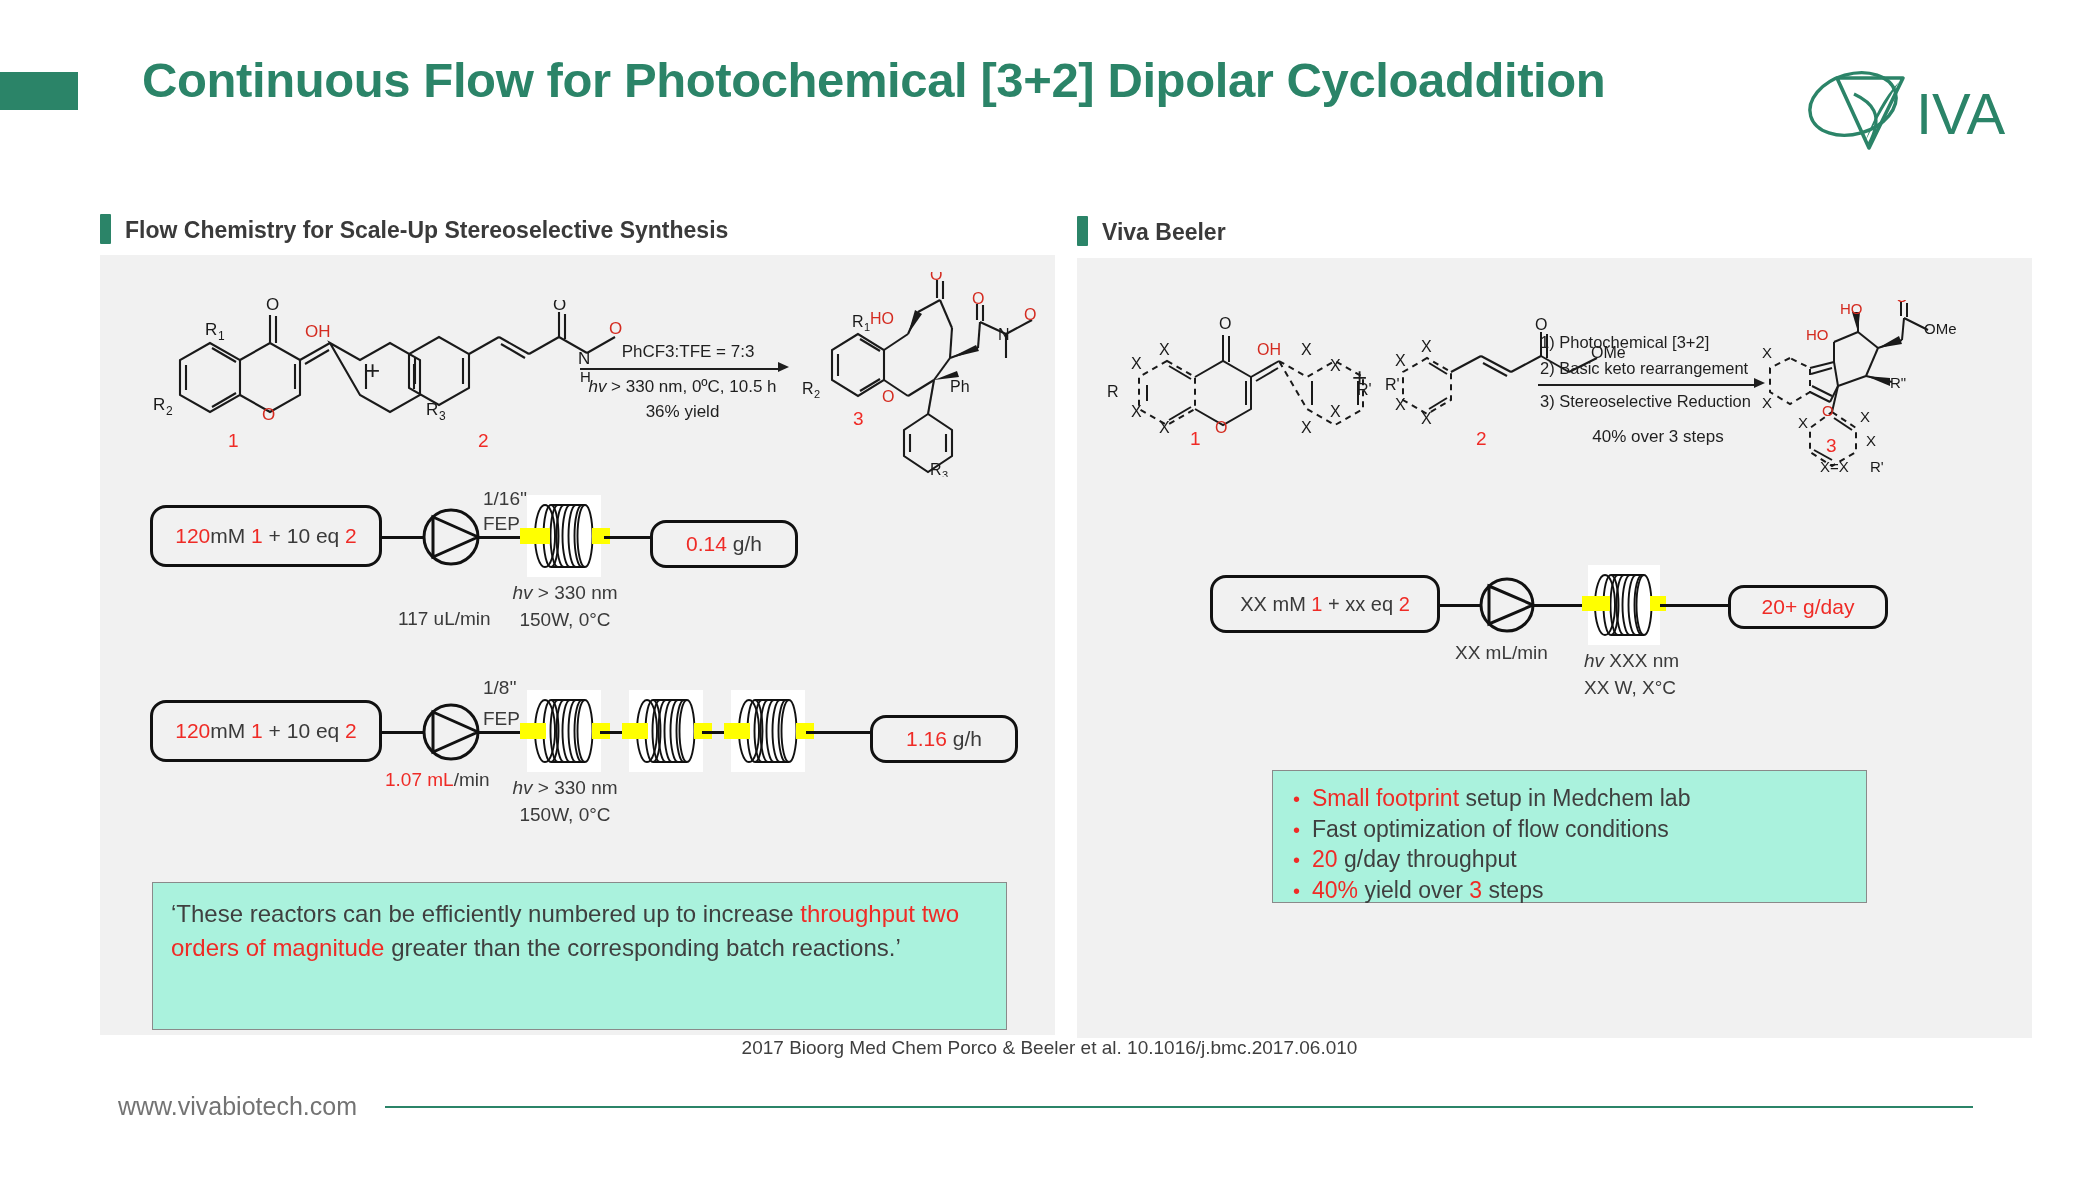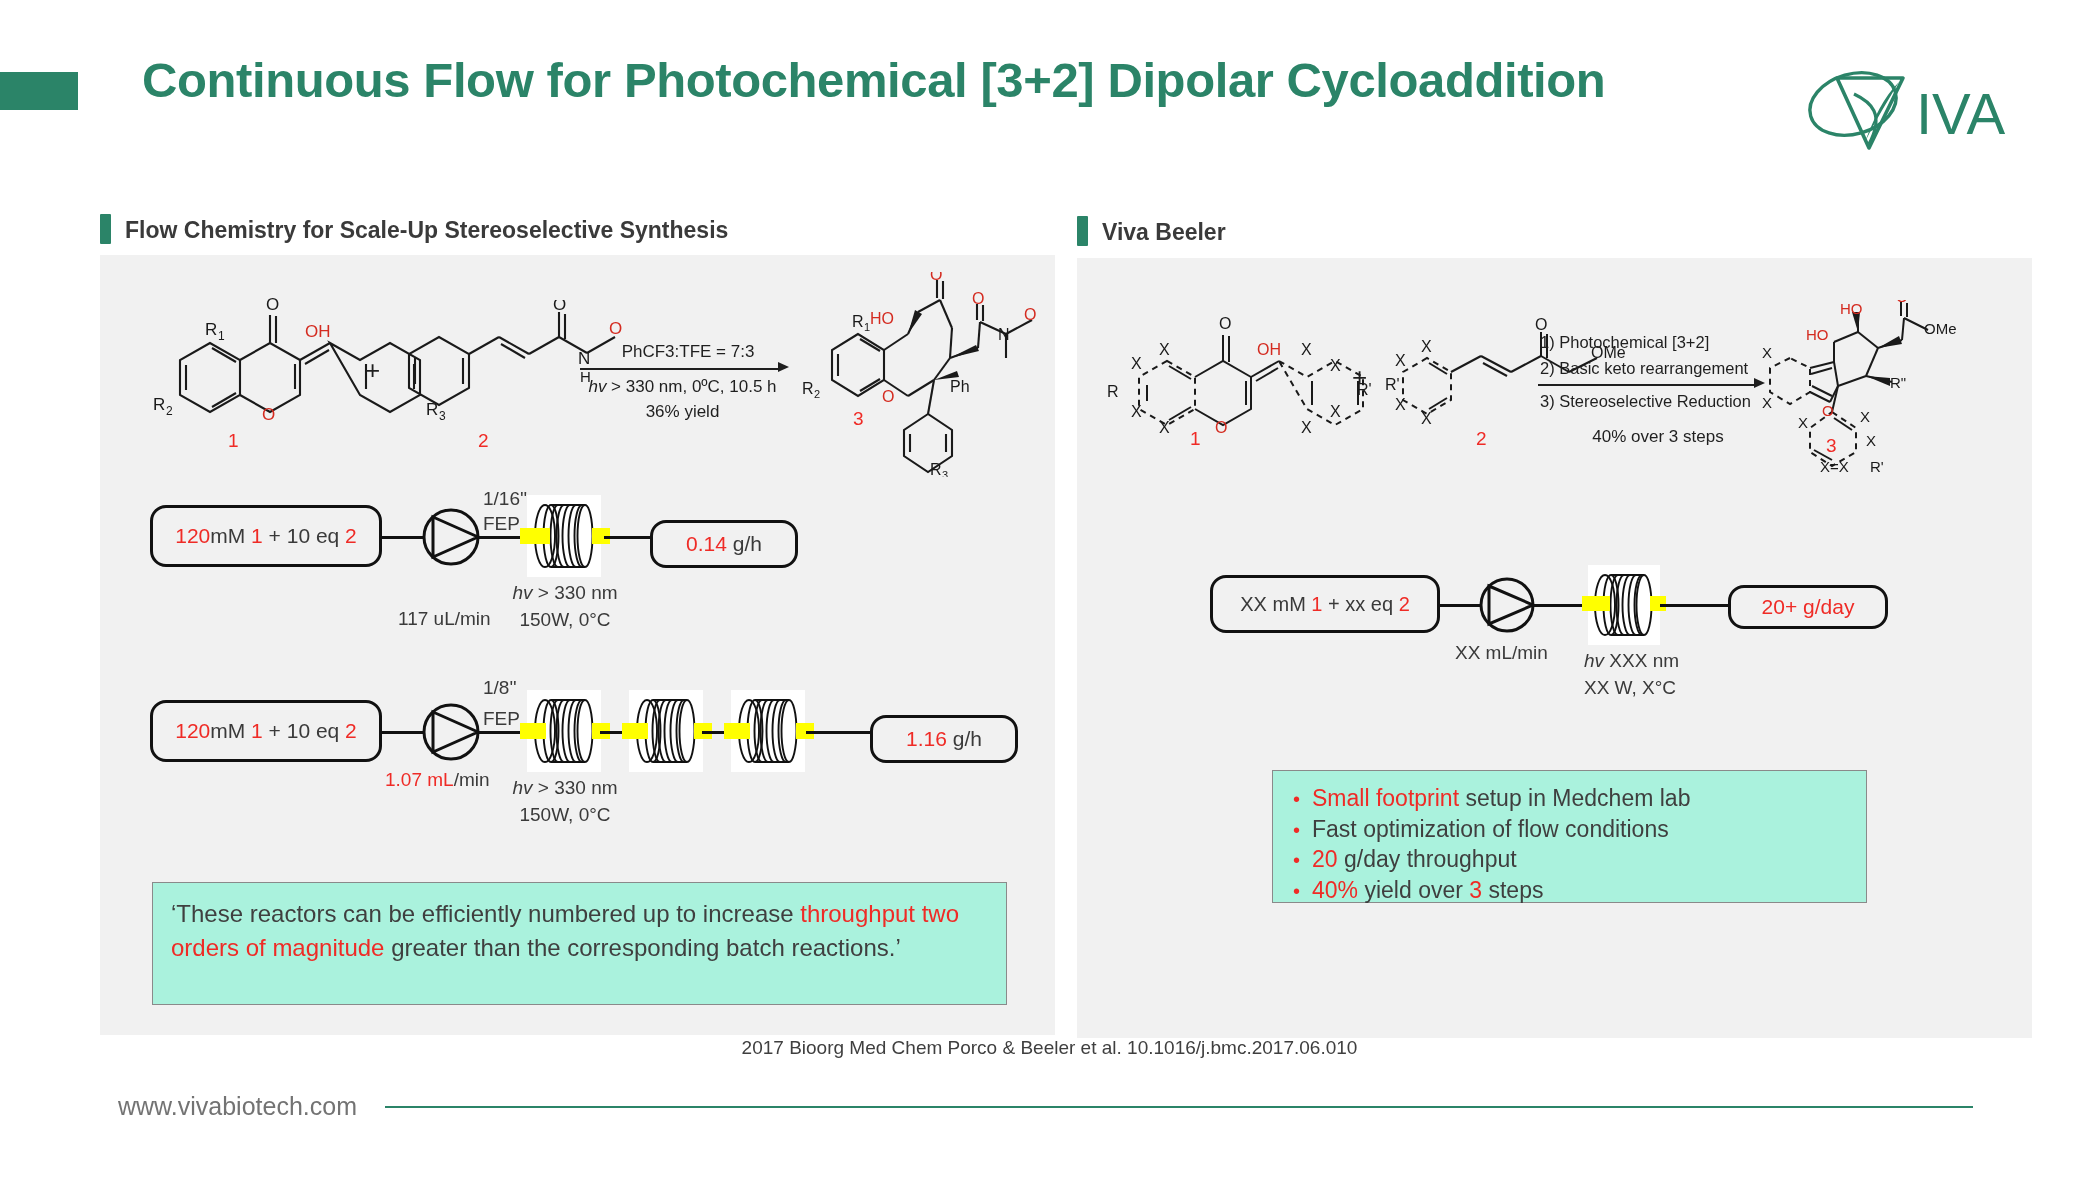--- a/index.html
+++ b/index.html
@@ -124,21 +124,21 @@
   .flow-cap.ctr { text-align: center; }
   .flow-cap .ital { font-style: italic; }
 
   
   .hl-box {
     position: absolute;
     background: #aaf2dd;
     border: 1.5px solid #8a8a8a;
   }
   #quote-box {
-    left: 152px; top: 882px; width: 855px; height: 123px;
+    left: 152px; top: 882px; width: 855px; height: 148px;
     padding: 14px 18px 0 18px;
     font-size: 24px; color: #3f3f3f; line-height: 1.42;
   }
   #bullet-box {
     left: 1272px; top: 770px; width: 595px; height: 133px;
     padding: 12px 20px 0 20px;
   }
   .bullet-row {
     display: flex; align-items: baseline; gap: 12px;
     font-size: 23px; color: #3f3f3f; line-height: 1.33;

